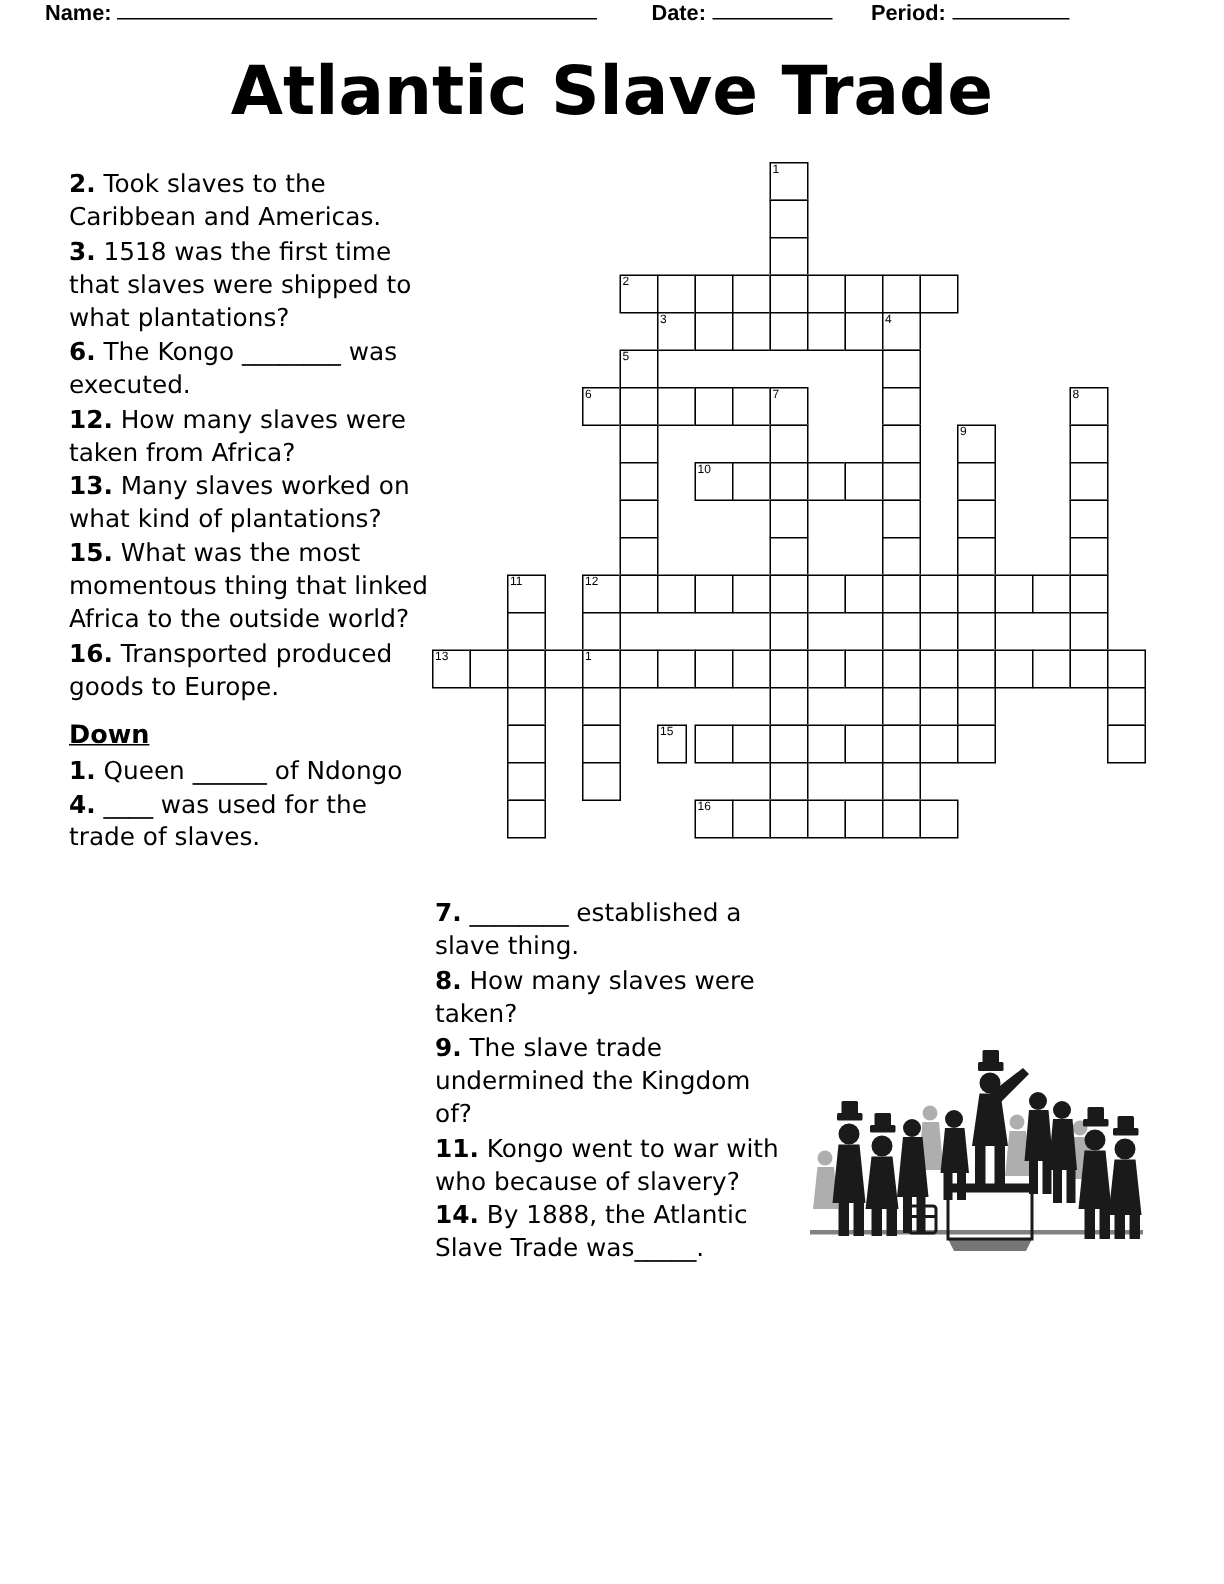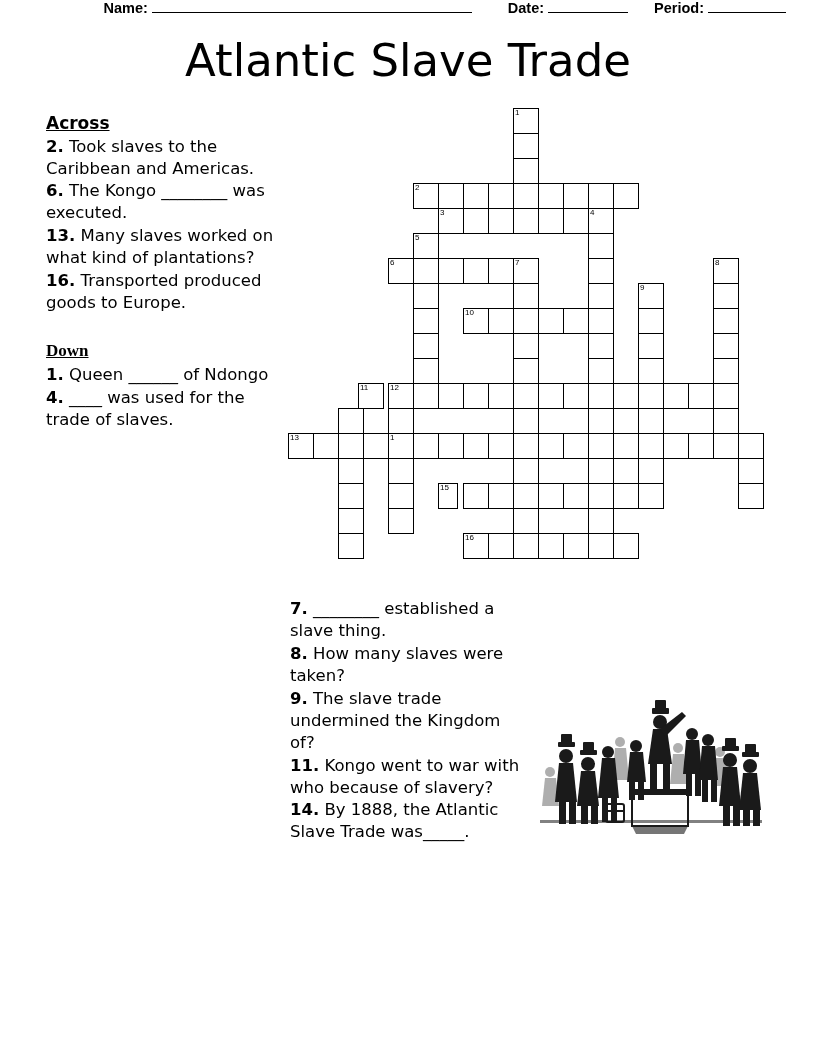--- a/index.html
+++ b/index.html
@@ -21,21 +21,20 @@
     position: absolute;
     top: 0px;
     left: 30px;
     width: 756px;
     height: 22px;
     display: flex;
     align-items: flex-start;
     font-family: "Liberation Sans", sans-serif;
     font-size: 14.5px;
     white-space: nowrap;
-    justify-content: flex-end;
   }
   .hdr-label { font-weight: 700; }
   .hdr-rule {
     display: inline-block;
     border-bottom: 1px solid #000;
     height: 12px;
   }
   .hdr-group { display: flex; align-items: baseline; }
   .hdr-name-rule { width: 320px; margin-left: 4px; }
   .hdr-date-rule { width: 80px; margin-left: 4px; }
@@ -45,42 +44,42 @@
 
   
   .title {
     position: absolute;
     top: 36px;
     left: 0;
     width: 816px;
     text-align: center;
     font-family: "DejaVu Sans", sans-serif;
     font-size: 45px;
-    font-weight: 400;
+    font-weight: 700;
     letter-spacing: 0px;
     line-height: 1.1;
   }
 
   
   .clue-col {
     position: absolute;
     font-family: "DejaVu Sans", sans-serif;
     font-size: 16.5px;
     line-height: 1.33;
   }
   #col-left { left: 46px; top: 112px; width: 246px; }
   #col-mid  { left: 290px; top: 598px; width: 232px; }
 
   .section-head {
     font-weight: 700;
     text-decoration: underline;
     margin: 0 0 1px 0;
     font-size: 17px;
   }
-  .section-head.down { margin-top: 26px; font-family: Liberation Serif, serif; }
+  .section-head.down { margin-top: 10px; }
 
   .clue {
     margin: 0 0 1px 0;
   }
   .clue .num { font-weight: 700; }
 
   
   #grid-wrap {
     position: absolute;
     left: 288px;
@@ -131,25 +130,27 @@
   <div class="hdr-sp-2"></div>
   <div class="hdr-group">
     <span class="hdr-label">Period:</span>
     <span class="hdr-rule hdr-period-rule"></span>
   </div>
 </div>
 
 <div class="title">Atlantic Slave Trade</div>
 
 <div class="clue-col" id="col-left">
-  <div class="section-head">Across</div>
 
   <p class="clue"><span class="num">2.</span> <span>Took slaves to the Caribbean and Americas.</span></p>
+  <p class="clue"><span class="num">3.</span> <span>1518 was the first time that slaves were shipped to what plantations?</span></p>
   <p class="clue"><span class="num">6.</span> <span>The Kongo ________ was executed.</span></p>
+  <p class="clue"><span class="num">12.</span> <span>How many slaves were taken from Africa?</span></p>
   <p class="clue"><span class="num">13.</span> <span>Many slaves worked on what kind of plantations?</span></p>
+  <p class="clue"><span class="num">15.</span> <span>What was the most momentous thing that linked Africa to the outside world?</span></p>
   <p class="clue"><span class="num">16.</span> <span>Transported produced goods to Europe.</span></p>
 
   <div class="section-head down">Down</div>
 
   <p class="clue"><span class="num">1.</span> <span>Queen ______ of Ndongo</span></p>
   <p class="clue"><span class="num">4.</span> <span>____ was used for the trade of slaves.</span></p>
 </div>
 
 <div class="clue-col" id="col-mid">
   <p class="clue"><span class="num">7.</span> <span>________ established a slave thing.</span></p>
@@ -226,21 +227,21 @@
     <div class="cell" style="left: 125px; top: 225px; width: 26px; height: 26px;"></div>
     <div class="cell" style="left: 225px; top: 225px; width: 26px; height: 26px;"></div>
     <div class="cell" style="left: 300px; top: 225px; width: 26px; height: 26px;"></div>
     <div class="cell" style="left: 350px; top: 225px; width: 26px; height: 26px;"></div>
     <div class="cell" style="left: 425px; top: 225px; width: 26px; height: 26px;"></div>
     <div class="cell" style="left: 125px; top: 250px; width: 26px; height: 26px;"></div>
     <div class="cell" style="left: 225px; top: 250px; width: 26px; height: 26px;"></div>
     <div class="cell" style="left: 300px; top: 250px; width: 26px; height: 26px;"></div>
     <div class="cell" style="left: 350px; top: 250px; width: 26px; height: 26px;"></div>
     <div class="cell" style="left: 425px; top: 250px; width: 26px; height: 26px;"></div>
-    <div class="cell" style="left: 50px; top: 275px; width: 26px; height: 26px; margin-left: 20px;">
+    <div class="cell" style="left: 50px; top: 275px; width: 26px; height: 26px;">
       <span class="num">11</span>
     </div>
     <div class="cell" style="left: 100px; top: 275px; width: 26px; height: 26px;">
       <span class="num">12</span>
     </div>
     <div class="cell" style="left: 125px; top: 275px; width: 26px; height: 26px;"></div>
     <div class="cell" style="left: 150px; top: 275px; width: 26px; height: 26px;"></div>
     <div class="cell" style="left: 175px; top: 275px; width: 26px; height: 26px;"></div>
     <div class="cell" style="left: 200px; top: 275px; width: 26px; height: 26px;"></div>
     <div class="cell" style="left: 225px; top: 275px; width: 26px; height: 26px;"></div>

